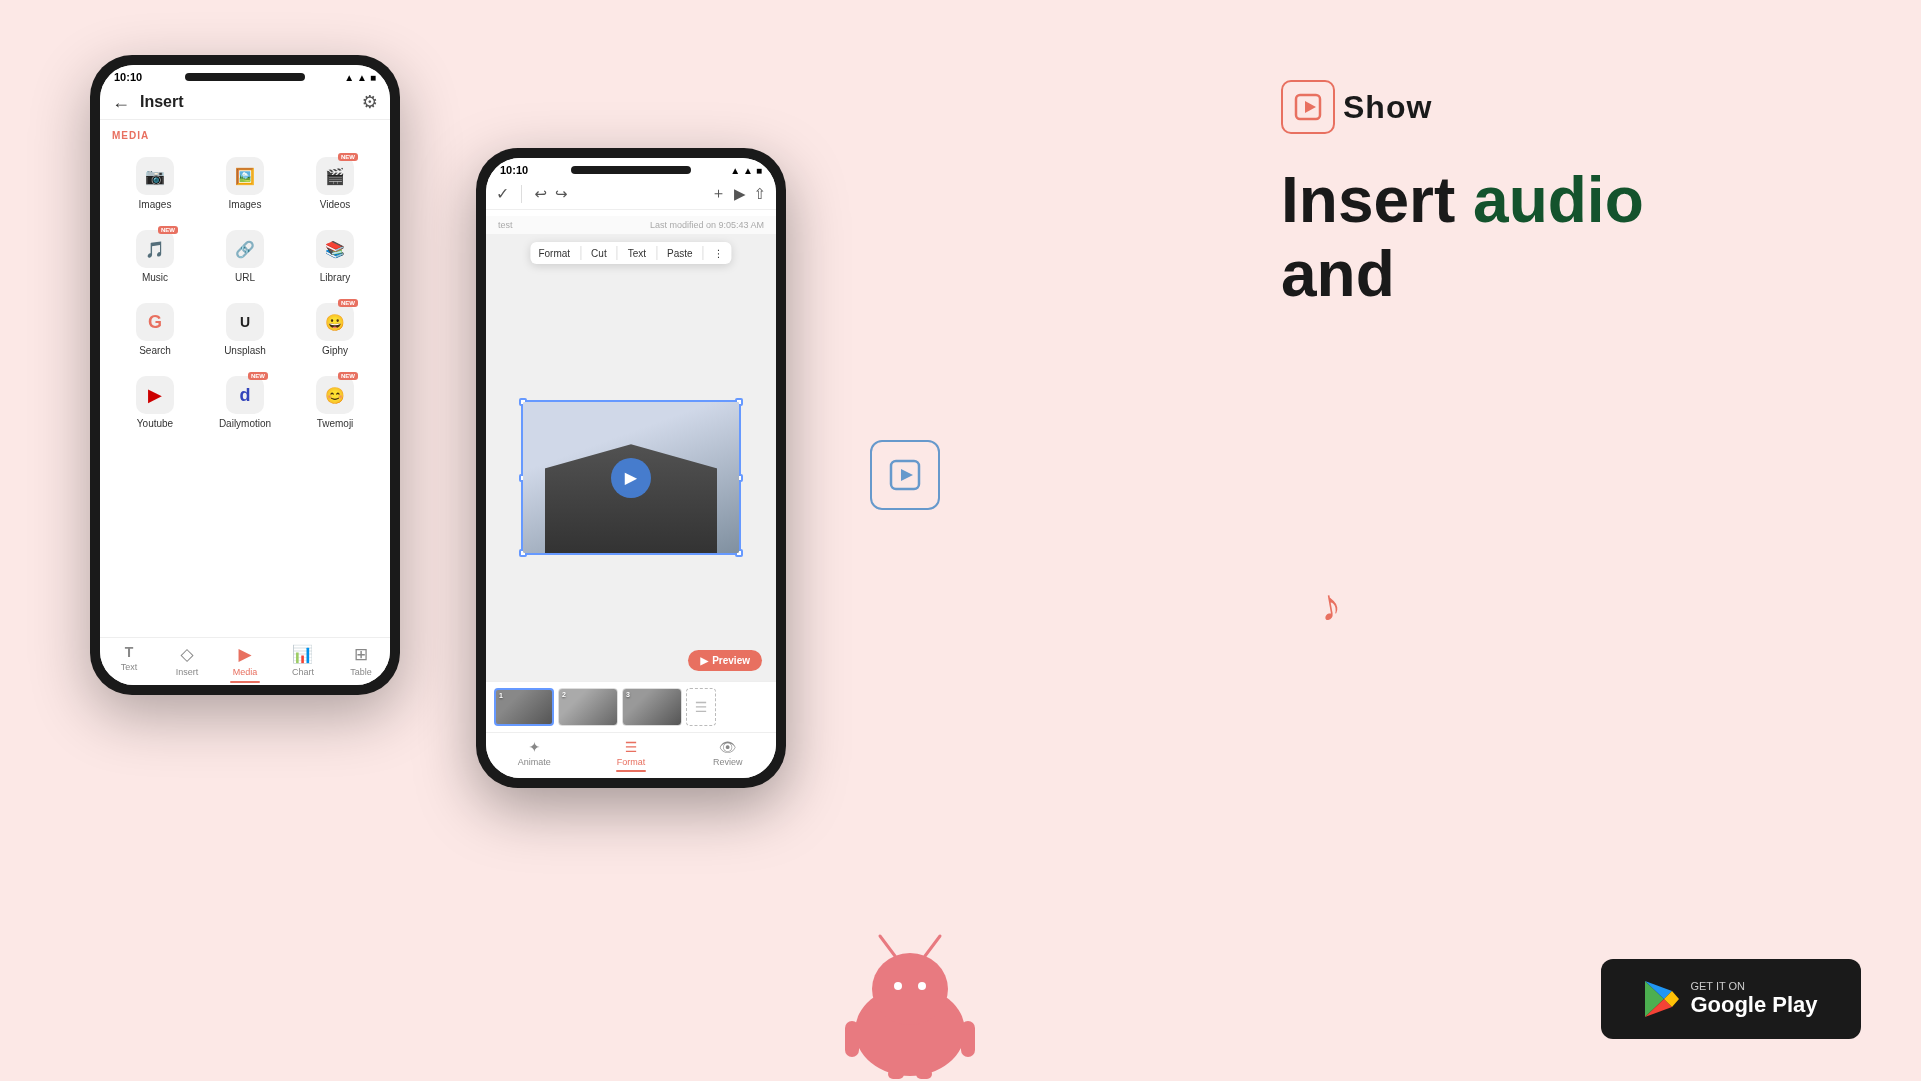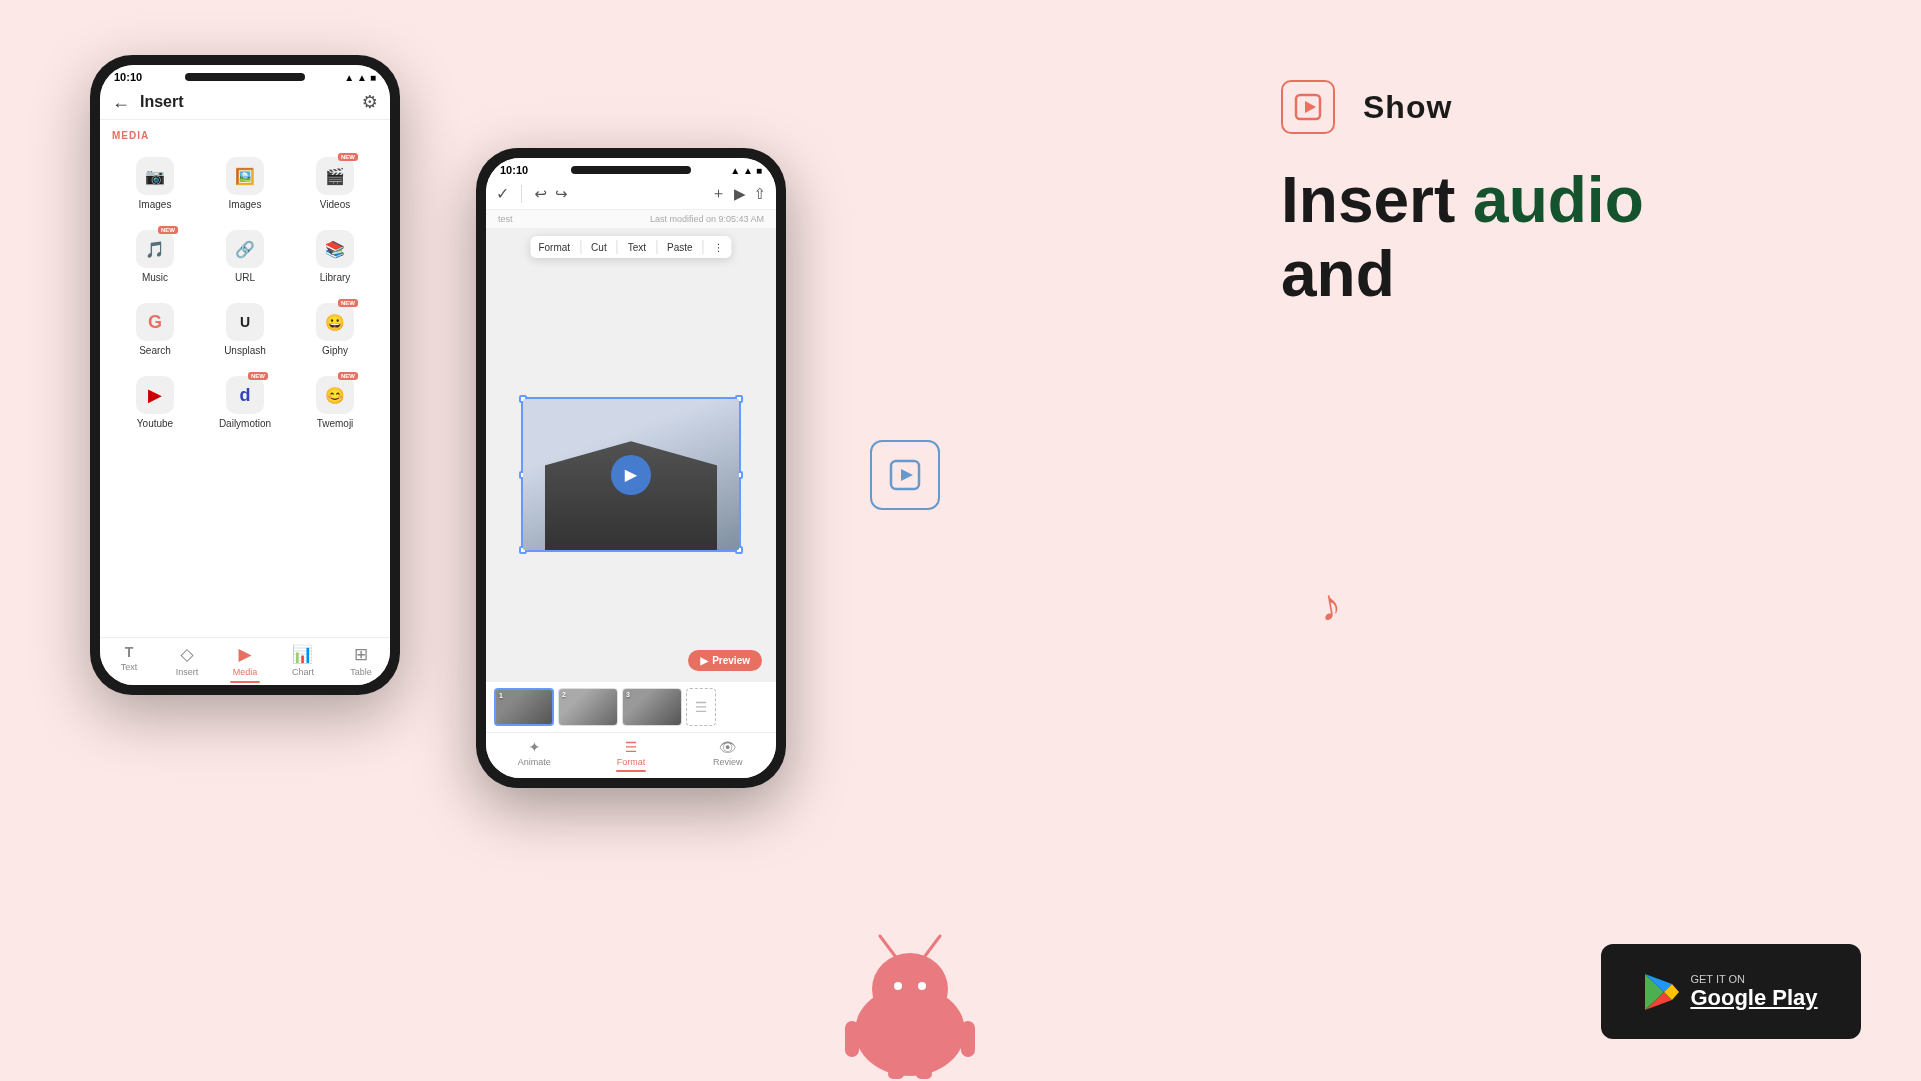--- a/index.html
+++ b/index.html
@@ -199,20 +199,21 @@
     .toolbar-check { font-size: 16px; color: #555; }
     .toolbar-sep { width: 1px; height: 18px; background: #ddd; margin: 0 4px; }
     .toolbar-action { font-size: 15px; color: #555; cursor: pointer; }
     .editor-filename {
       font-size: 9px;
       color: #aaa;
       padding: 4px 12px;
       background: #fafafa;
       display: flex;
       justify-content: space-between;
+      margin-top: 6px;
     }
     .editor-slide-area {
       flex: 1;
       background: #f0f0f0;
       display: flex;
       align-items: center;
       justify-content: center;
       position: relative;
       padding: 10px;
     }
@@ -390,21 +391,21 @@
     
     .right-section {
       position: absolute;
       right: 80px;
       top: 80px;
       width: 560px;
     }
     .brand-logo {
       display: flex;
       align-items: center;
-      gap: 28px;
+      gap: 8px;
       margin-bottom: 30px;
       text-align: center;
     }
     .logo-icon {
       width: 54px;
       height: 54px;
       border: 2.5px solid #e87060;
       border-radius: 10px;
       display: flex;
       align-items: center;
@@ -459,35 +460,35 @@
       width: 180px;
       height: 160px;
     }
 
     
     .google-play-badge {
       position: absolute;
       bottom: 42px;
       right: 60px;
       width: 260px;
-      height: 95px;
+      height: 80px;
       background: #1a1a1a;
       border-radius: 12px;
       display: flex;
       align-items: center;
       justify-content: center;
       gap: 10px;
       cursor: pointer;
     }
     .gp-text-block {
       display: flex;
       flex-direction: column;
     }
     .gp-get-it { font-size: 11px; color: #ccc; }
-    .gp-google-play { font-size: 22px; color: #fff; font-weight: 600; text-decoration: underline; }
+    .gp-google-play { font-size: 22px; color: #fff; font-weight: 600; }
     .gp-logo-container {
       display: flex;
       align-items: center;
       justify-content: center;
     }
   </style>
 </head>
 <body>
 
 <div class="phone-left">

